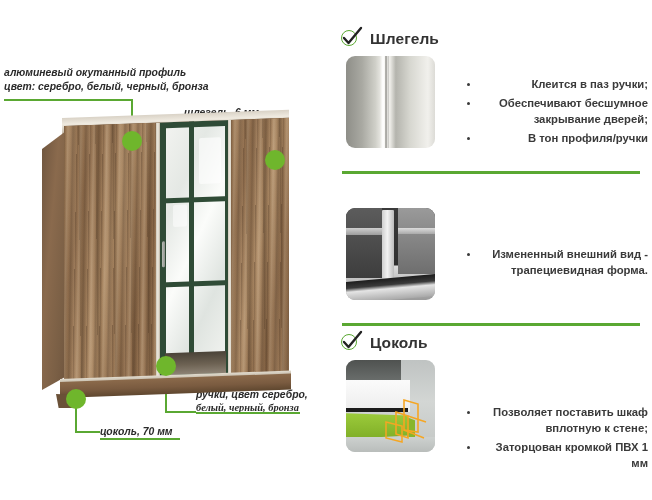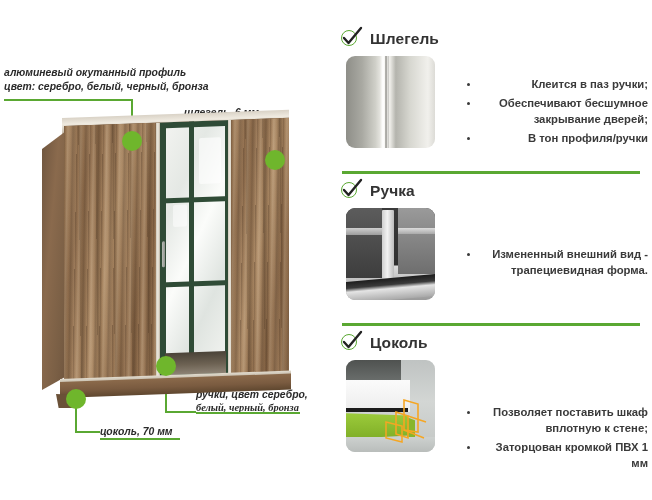--- a/index.html
+++ b/index.html
@@ -258,29 +258,20 @@
         <ul>
           <li>Клеится в паз ручки;</li>
           <li>Обеспечивают бесшумное закрывание дверей;</li>
           <li>В тон профиля/ручки</li>
         </ul>
       </div>
       <div class="divider" style="top:149px;"></div>
     </div>
 
     <div class="panel panel-2">
-      <div class="panel-head">
-        <span class="check-icon">
-          <span class="ring"></span>
-          <svg width="24" height="24" viewBox="0 0 24 24">
-            <path d="M4 12 L8.5 17 L21 2" fill="none" stroke="#222" stroke-width="2.4" stroke-linecap="round" stroke-linejoin="round"></path>
-          </svg>
-        </span>
-        <span class="panel-title">Ручка</span>
-      </div>
 
       <div class="thumb th2">
         <div class="h-door-l">
             <div class="strip"></div>
           </div>
         <div class="h-door-r">
             <div class="strip"></div>
           </div>
         <div class="h-profile"></div>
         <div class="h-rail"></div>

